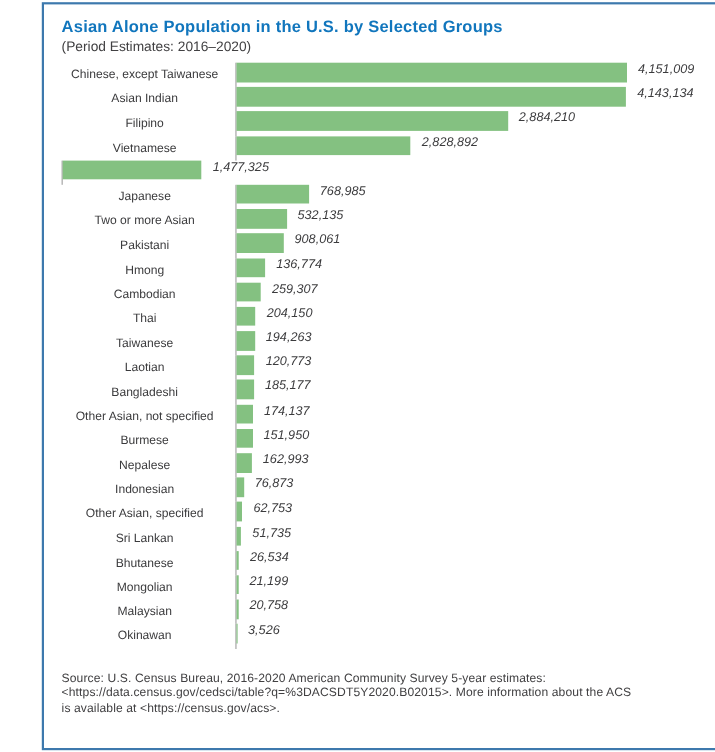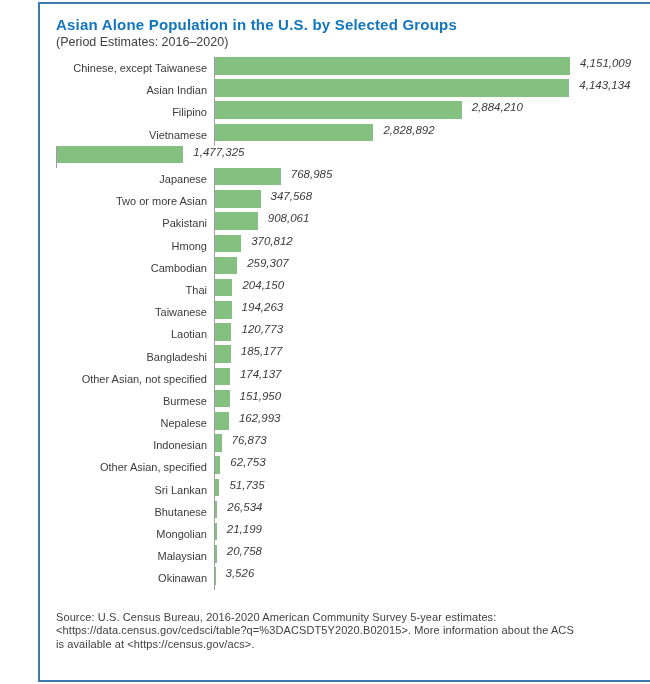--- a/index.html
+++ b/index.html
@@ -44,21 +44,21 @@
     margin-top: 7px;
   }
   .row {
     display: flex;
     align-items: center;
     height: 22.2px;
   }
   .cat {
     width: 151px;
     padding-right: 7px;
-    text-align: right;
+    text-align: center;
     font-size: 11px;
     color: #3b3b3d;
     white-space: nowrap;
     flex: 0 0 auto;
   }
   .area {
     flex: 1 1 auto;
     display: flex;
     height: 100%;
     border-left: 1px solid var(--axis, #9d9d9d);
@@ -131,35 +131,35 @@
           <div class="cat">Japanese</div>
           <div class="area">
             <div class="bar" style="width: 65.7647px;"></div>
             <div class="val">768,985</div>
           </div>
         </div>
         <div class="row">
           <div class="cat">Two or more Asian</div>
           <div class="area">
             <div class="bar" style="width: 45.5089px;"></div>
-            <div class="val">347,568</div>
+            <div class="val">532,135</div>
           </div>
         </div>
         <div class="row">
           <div class="cat">Pakistani</div>
           <div class="area">
             <div class="bar" style="width: 42.7743px;"></div>
             <div class="val">908,061</div>
           </div>
         </div>
         <div class="row">
           <div class="cat">Hmong</div>
           <div class="area">
             <div class="bar" style="width: 26.1289px;"></div>
-            <div class="val">370,812</div>
+            <div class="val">136,774</div>
           </div>
         </div>
         <div class="row">
           <div class="cat">Cambodian</div>
           <div class="area">
             <div class="bar" style="width: 22.1763px;"></div>
             <div class="val">259,307</div>
           </div>
         </div>
         <div class="row">

